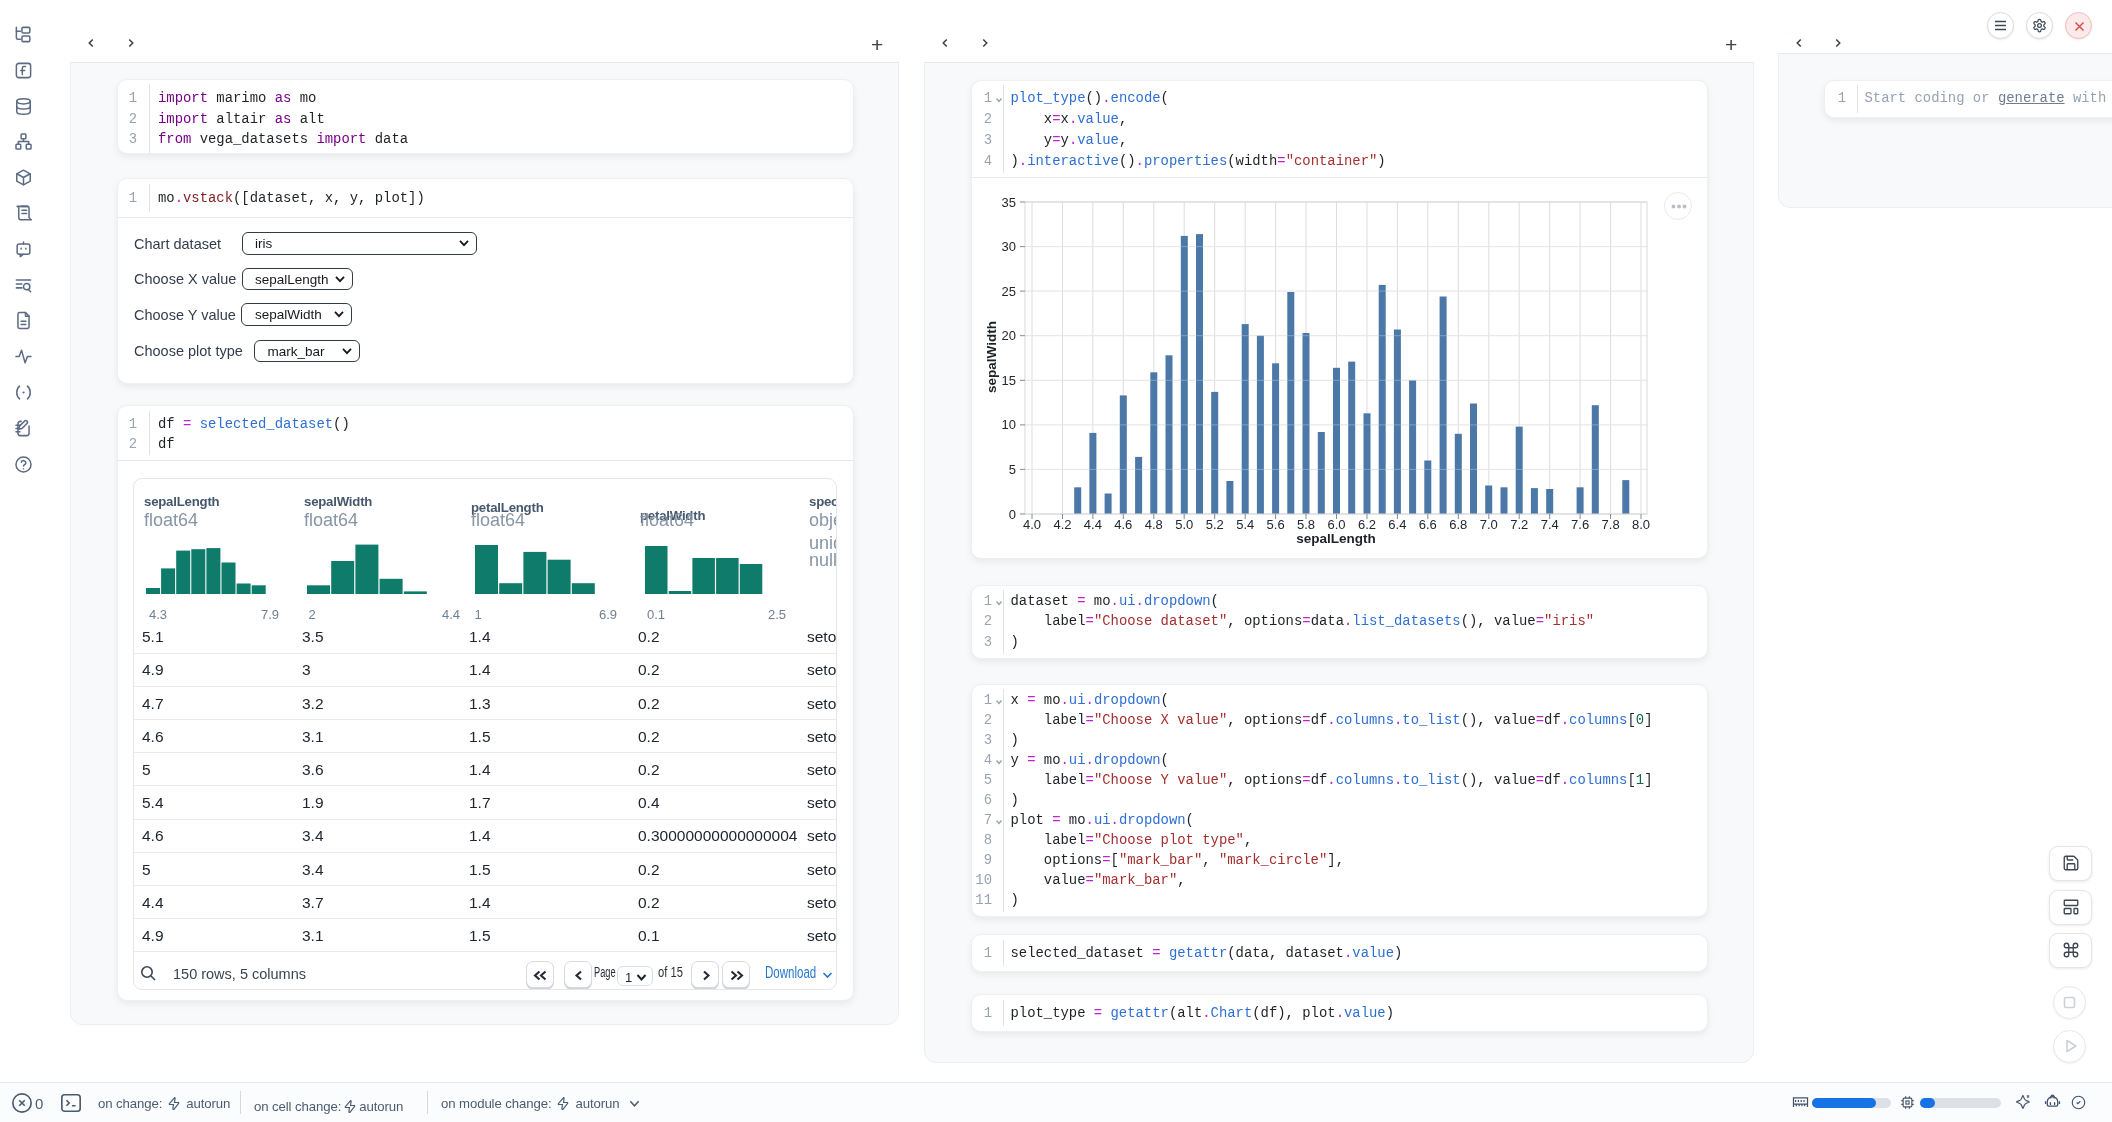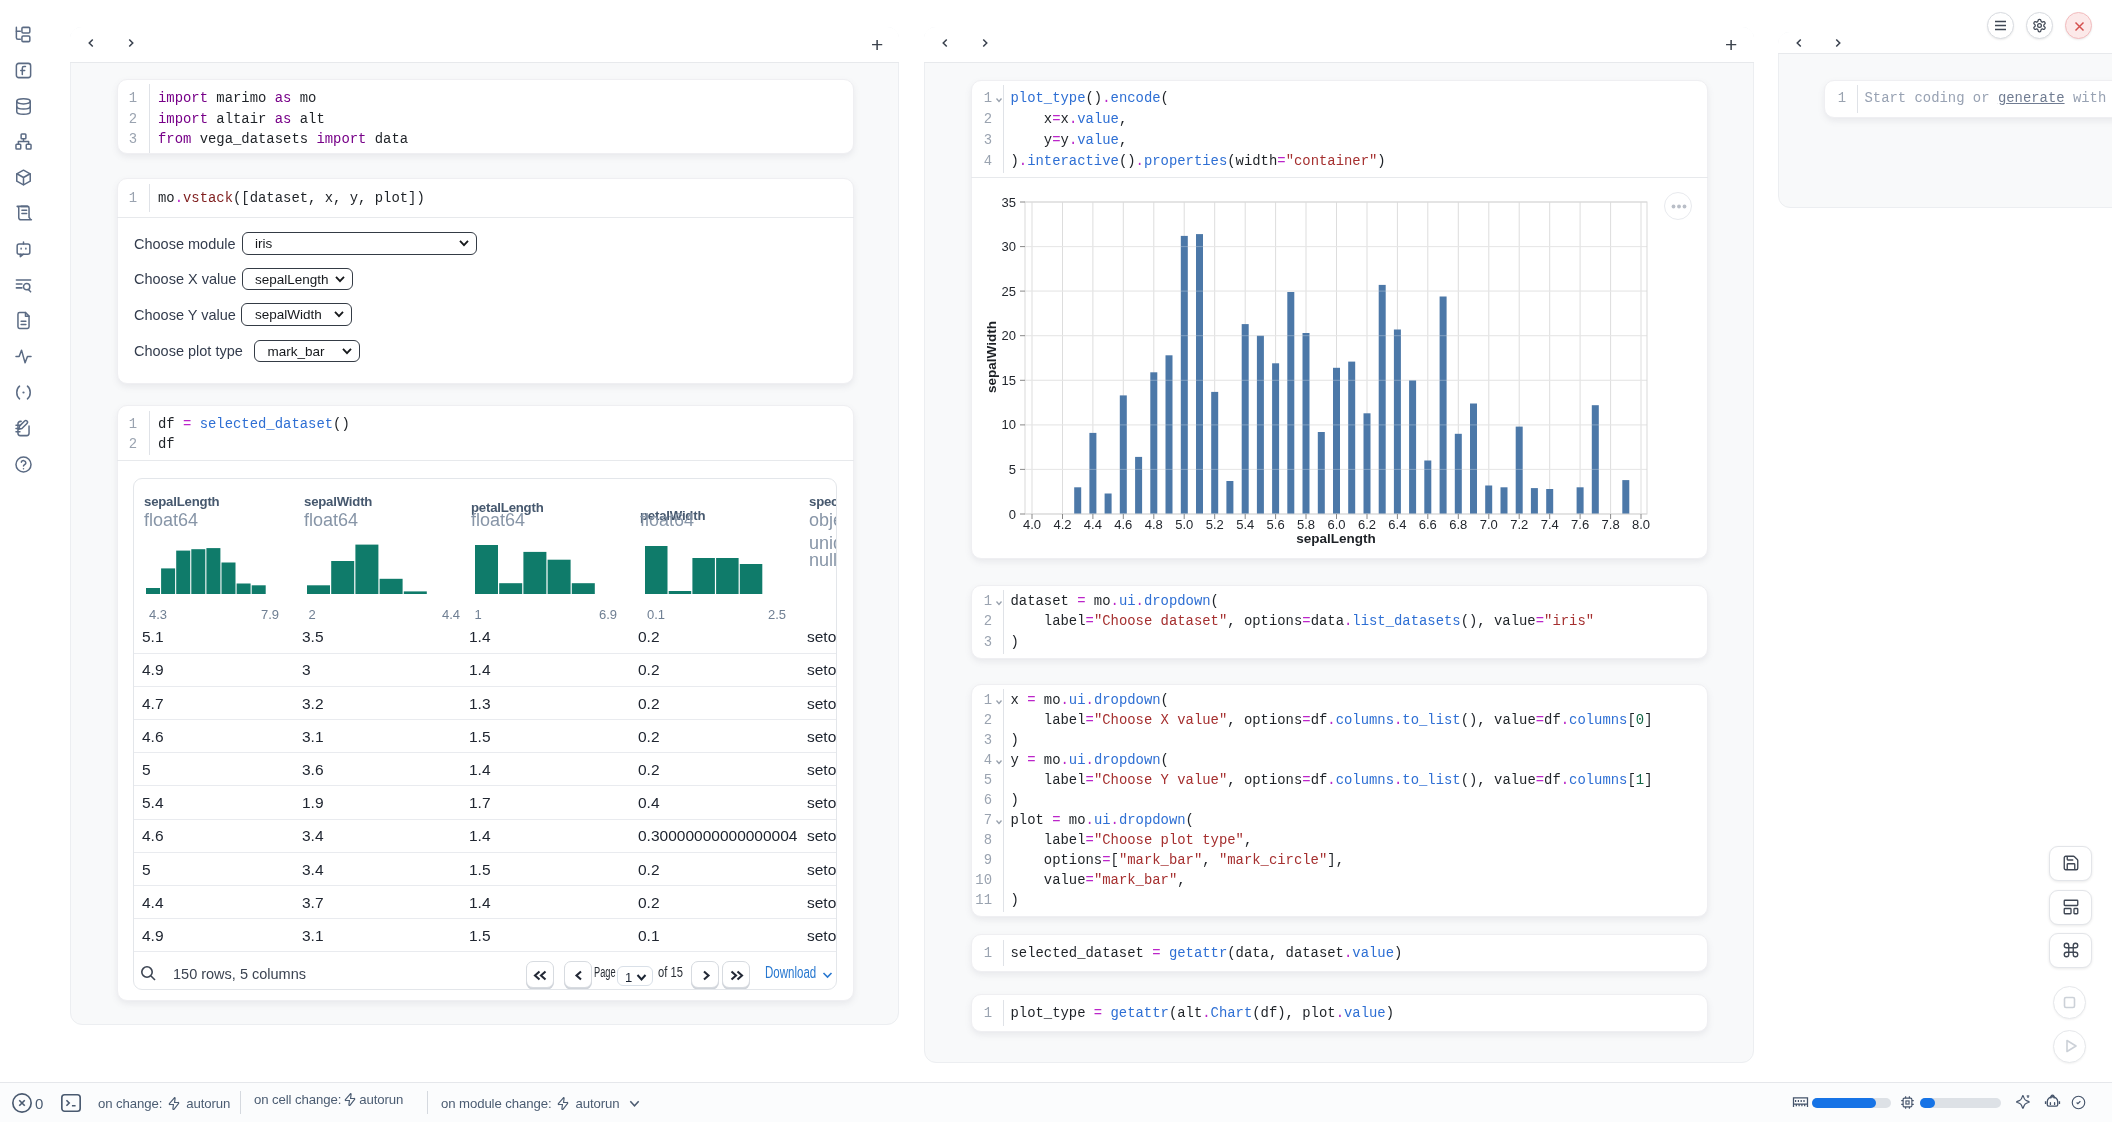--- a/index.html
+++ b/index.html
@@ -57,21 +57,21 @@
 <div class="code" style="left:158px;top:88px"><span style="color:#770088">import </span><span style="color:#1e2227">marimo </span><span style="color:#770088">as </span><span style="color:#1e2227">mo</span></div>
 <div class="ln" style="left:111px;top:108.5px">2</div>
 <div class="code" style="left:158px;top:108.5px"><span style="color:#770088">import </span><span style="color:#1e2227">altair </span><span style="color:#770088">as </span><span style="color:#1e2227">alt</span></div>
 <div class="ln" style="left:111px;top:129px">3</div>
 <div class="code" style="left:158px;top:129px"><span style="color:#770088">from </span><span style="color:#1e2227">vega_datasets </span><span style="color:#770088">import </span><span style="color:#1e2227">data</span></div>
 <div class="cell" style="left:117px;top:178px;width:737px;height:206px"></div>
 <div class="abs" style="left:117px;top:178px;width:737px;height:40px;border-bottom:1px solid #e7e9ec"></div>
 <div class="gut" style="left:149px;top:184px;height:28px"></div>
 <div class="ln" style="left:111px;top:187.5px">1</div>
 <div class="code" style="left:158px;top:187.5px"><span style="color:#1e2227">mo</span><span style="color:#bb25c9">.</span><span style="color:#7f1d1d">vstack</span><span style="color:#1e2227">([dataset, x, y, plot])</span></div>
-<div class="lbl" style="left:134px;top:234.5px">Choose module</div>
+<div class="lbl" style="left:134px;top:234.5px">Chart dataset</div>
 <div class="lbl" style="left:134px;top:270px">Choose X value</div>
 <div class="lbl" style="left:134px;top:305.5px">Choose Y value</div>
 <div class="lbl" style="left:134px;top:341.5px">Choose plot type</div>
 <div class="sel" style="left:242px;top:232px;width:235px;height:22.5px">
     <span style="left:12px">iris</span>
     <svg style="position:absolute;right:6px;top:50%;transform:translateY(-50%)" width="12" height="12" viewBox="0 0 12 12">
       <path d="M2 3.8 L6 8.2 L10 3.8" stroke="#16181b" stroke-width="1.8" fill="none"></path>
     </svg>
   </div>
 <div class="sel" style="left:242px;top:267.5px;width:111px;height:22.5px">
@@ -510,21 +510,21 @@
     <path d="m7 9 3 3-3 3M13 15h4"></path>
   </svg>
 <div class="abs" style="left:98px;top:1092px;height:22px;display:flex;align-items:center;gap:5px;font-size:13.2px;color:#4b5c72;letter-spacing:-0.1px">
     <span>on change:</span>
     <svg style="flex:none" width="14" height="15" viewBox="0 0 24 24" fill="none" stroke="#4b5c72" stroke-width="2">
       <path d="M13 2 L4.09 12.11 A1 1 0 0 0 5 13.77 H11 L10.13 21.13 A1 1 0 0 0 11.9 21.9 L19.9 11.9 A1 1 0 0 0 19 10.23 H13 L13.87 2.87 A1 1 0 0 0 13 2 Z"></path>
     </svg>
     <span>autorun</span>
   </div>
 <div class="abs" style="left:240px;top:1091px;width:1px;height:23px;background:#d5d9df"></div>
-<div class="abs" style="left:254px;top:1092px;height:22px;display:flex;align-items:flex-start;gap:2px;font-size:13.2px;color:#4b5c72;letter-spacing:-0.1px">
+<div class="abs" style="left:254px;top:1092px;height:22px;display:flex;align-items:flex-end;gap:2px;font-size:13.2px;color:#4b5c72;letter-spacing:-0.1px">
     <span>on cell change:</span>
     <svg style="flex:none" width="14" height="15" viewBox="0 0 24 24" fill="none" stroke="#4b5c72" stroke-width="2">
       <path d="M13 2 L4.09 12.11 A1 1 0 0 0 5 13.77 H11 L10.13 21.13 A1 1 0 0 0 11.9 21.9 L19.9 11.9 A1 1 0 0 0 19 10.23 H13 L13.87 2.87 A1 1 0 0 0 13 2 Z"></path>
     </svg>
     <span>autorun</span>
   </div>
 <div class="abs" style="left:427px;top:1091px;width:1px;height:23px;background:#d5d9df"></div>
 <div class="abs" style="left:441px;top:1092px;height:22px;display:flex;align-items:center;gap:5px;font-size:13.2px;color:#4b5c72;letter-spacing:-0.1px">
     <span>on module change:</span>
     <svg style="flex:none" width="14" height="15" viewBox="0 0 24 24" fill="none" stroke="#4b5c72" stroke-width="2">

